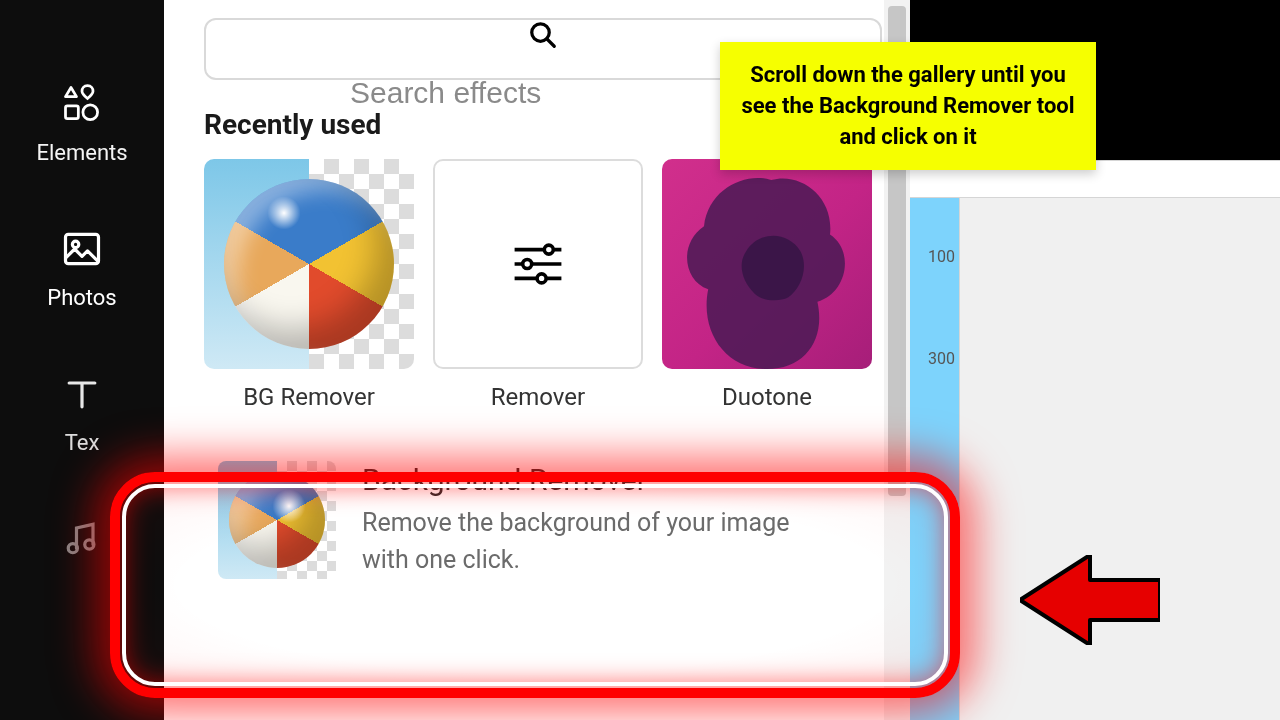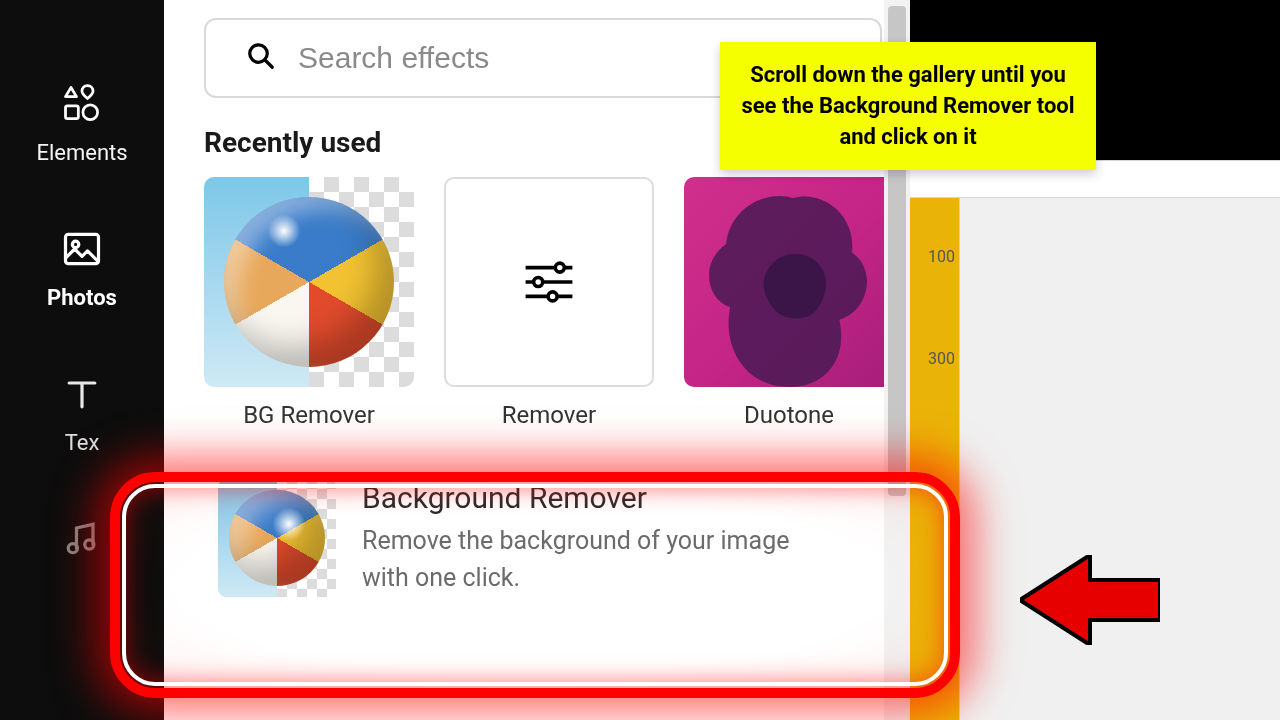--- a/index.html
+++ b/index.html
@@ -27,55 +27,56 @@
 .nav-item {
   display: flex;
   flex-direction: column;
   align-items: center;
   gap: 12px;
   cursor: pointer;
   color: #f4f4f4;
 }
 .nav-item .label { font-size: 22px; }
 .nav-icon { width: 48px; height: 48px; display: flex; align-items: center; justify-content: center; }
-.nav-item.active .label { color: #fff; font-weight: 700; }
+.nav-item.active .label { color: #fff; font-weight: 400; }
 
 
 .panel {
   width: 746px;
   background: #fff;
   padding: 18px 28px 30px 40px;
   position: relative;
   display: flex;
   flex-direction: column;
 }
 .search-box {
   display: flex;
   align-items: center;
   gap: 22px;
   border: 2px solid #d9d9d9;
   border-radius: 12px;
-  height: 80px;
-  padding: 0 40px;
+  height: 62px;
+  padding: 0 20px;
   margin-bottom: 28px;
+  flex-direction: column;
 }
 .search-box input {
   border: none;
   outline: none;
   font-size: 30px;
   color: #5b5b5b;
   flex: 1;
   background: transparent;
 }
 .search-box input::placeholder { color: #8a8a8a; }
 .search-icon svg { width: 30px; height: 30px; }
 
 .section-head { font-size: 28px; font-weight: 700; color: #1a1a1a; margin-bottom: 18px; }
 
-.recent-row { display: flex; gap: 30px; }
+.recent-row { display: flex; gap: 19px; }
 .recent-item { display: flex; flex-direction: column; align-items: center; gap: 14px; cursor: pointer; }
 .thumb {
   width: 210px;
   height: 210px;
   border-radius: 10px;
   overflow: hidden;
   position: relative;
   display: flex;
   align-items: center;
   justify-content: center;
@@ -155,21 +156,21 @@
 .ruler-horiz {
   position:absolute; top:160px; left:0; right:0; height:38px;
   background:#fff; border-bottom:1px solid #d5d5d5; border-top:1px solid #d5d5d5;
 }
 .canvas-area {
   position:absolute; top:198px; left:0; right:0; bottom:0;
   background:#f0f0f0;
 }
 .ruler-vert {
   position:absolute; top:198px; left:0; width:50px; bottom:0;
-  background:#eab308; border-right:1px solid #d5d5d5;
+  background:#7dd3fc; border-right:1px solid #d5d5d5;
 }
 .ruler-vert .tick { position:absolute; right:4px; font-size:16px; color:#555; transform: translateY(-50%); }
 
 
 .callout {
   position: absolute;
   top: 42px;
   left: 720px;
   width: 376px;
   background: #f6ff00;

